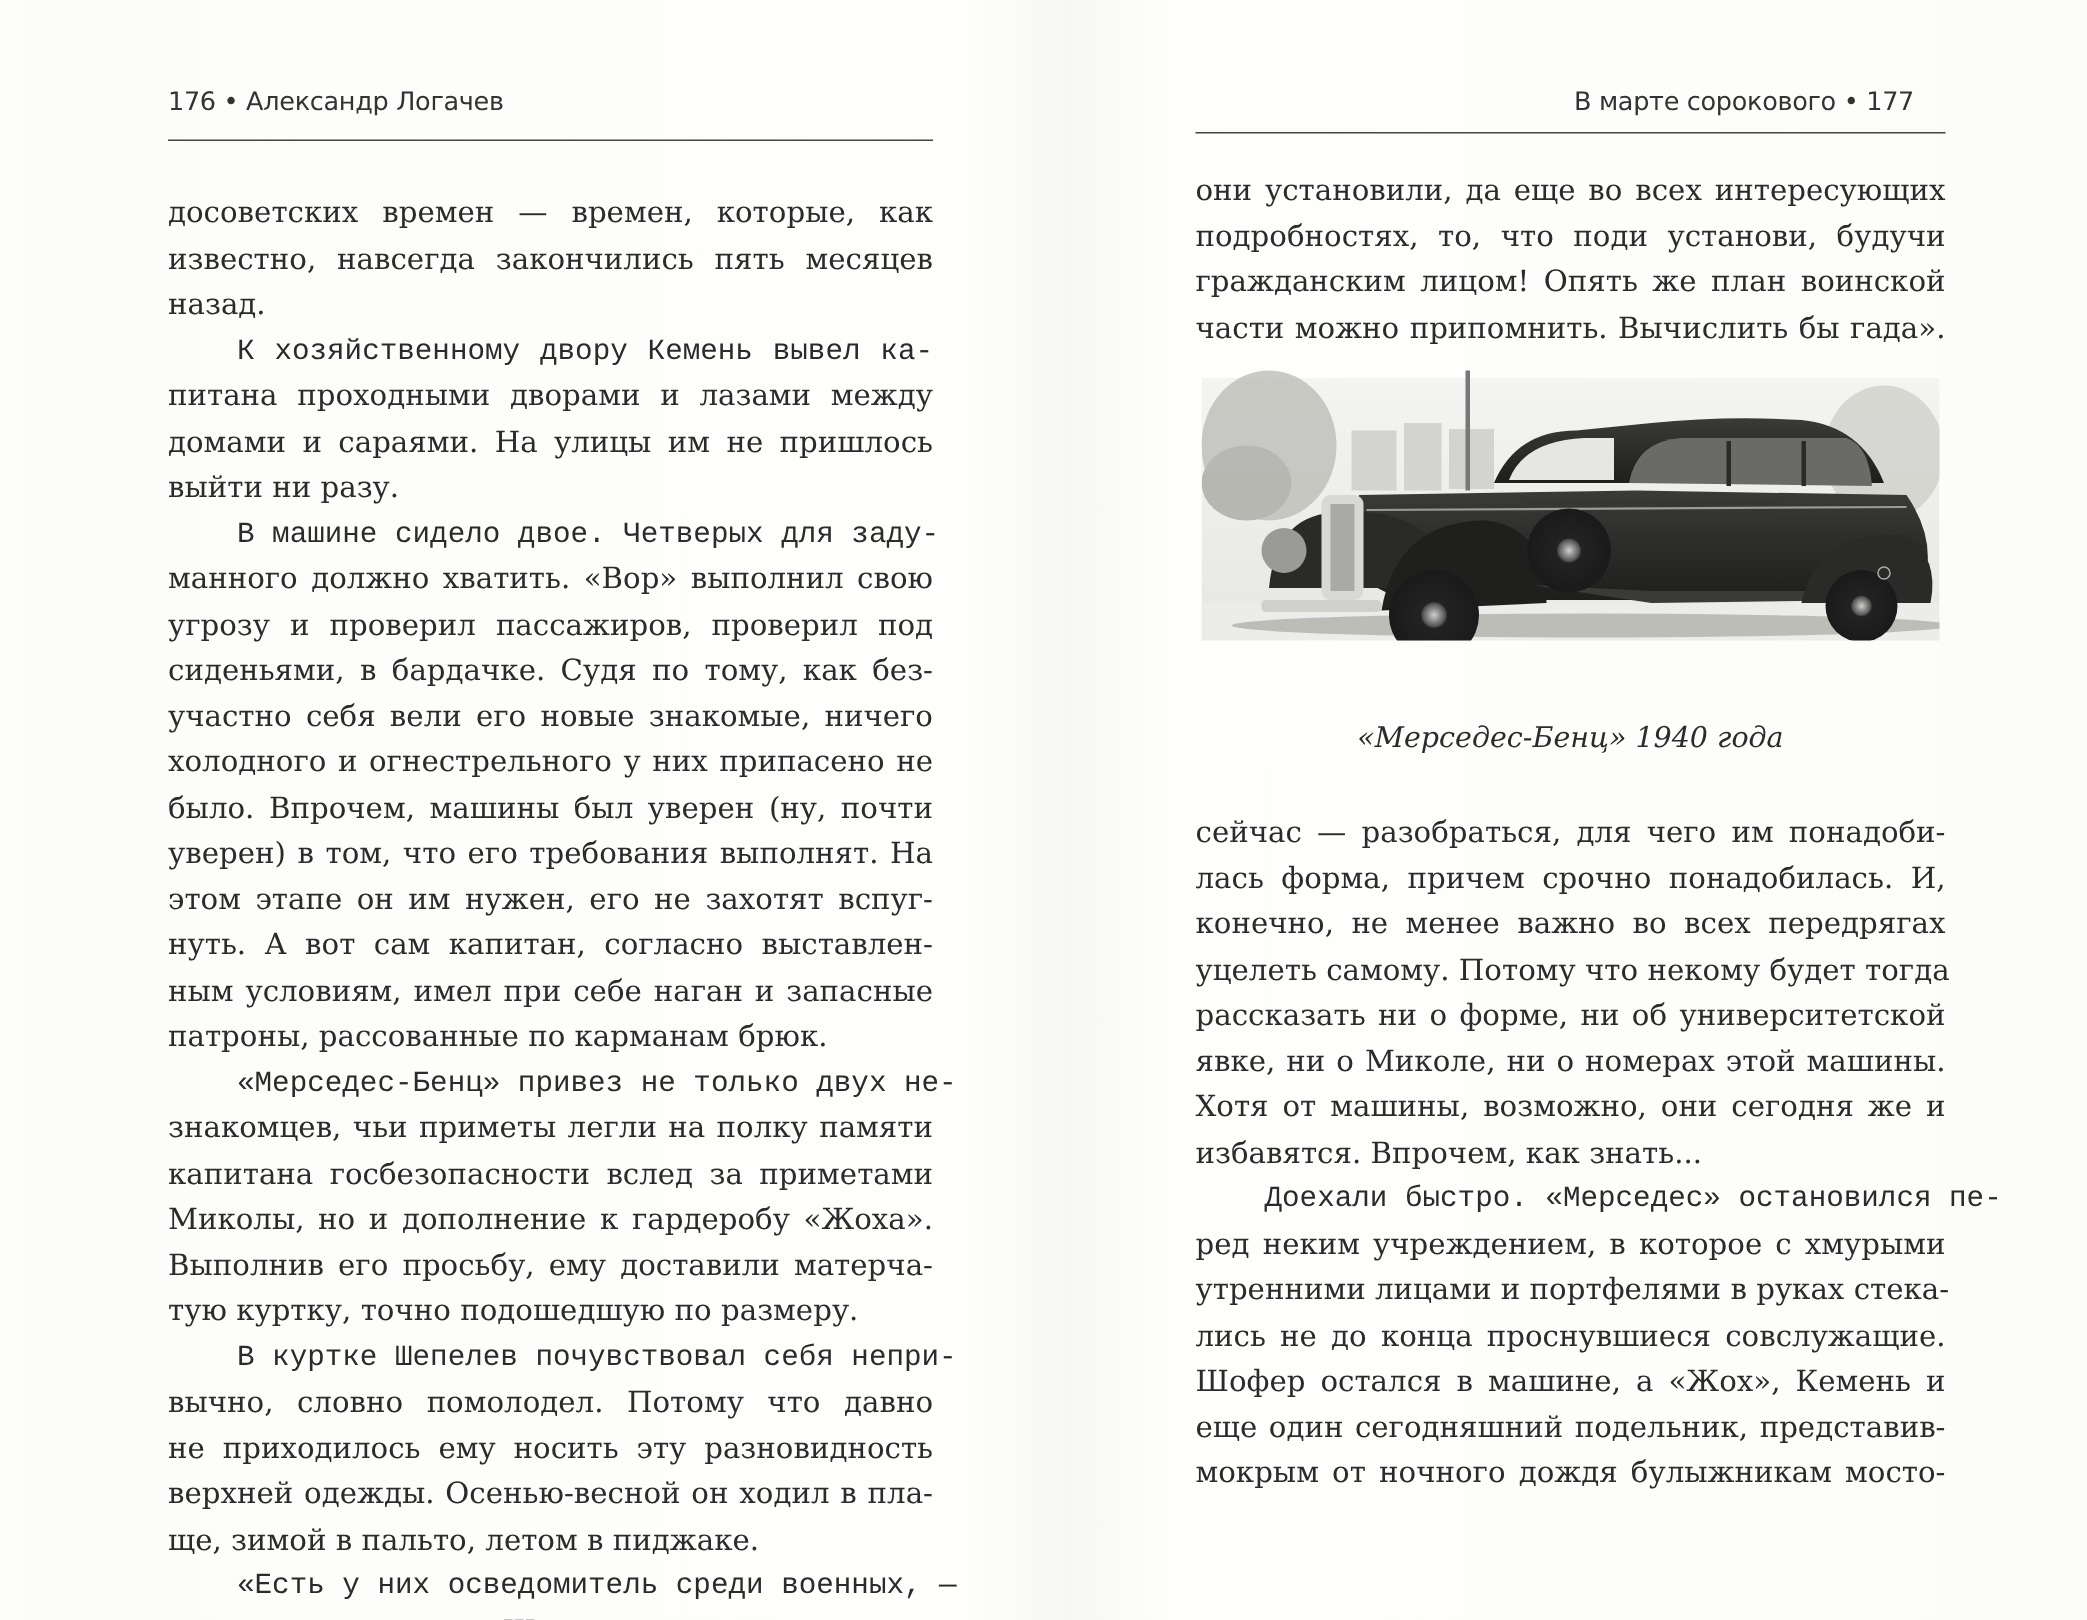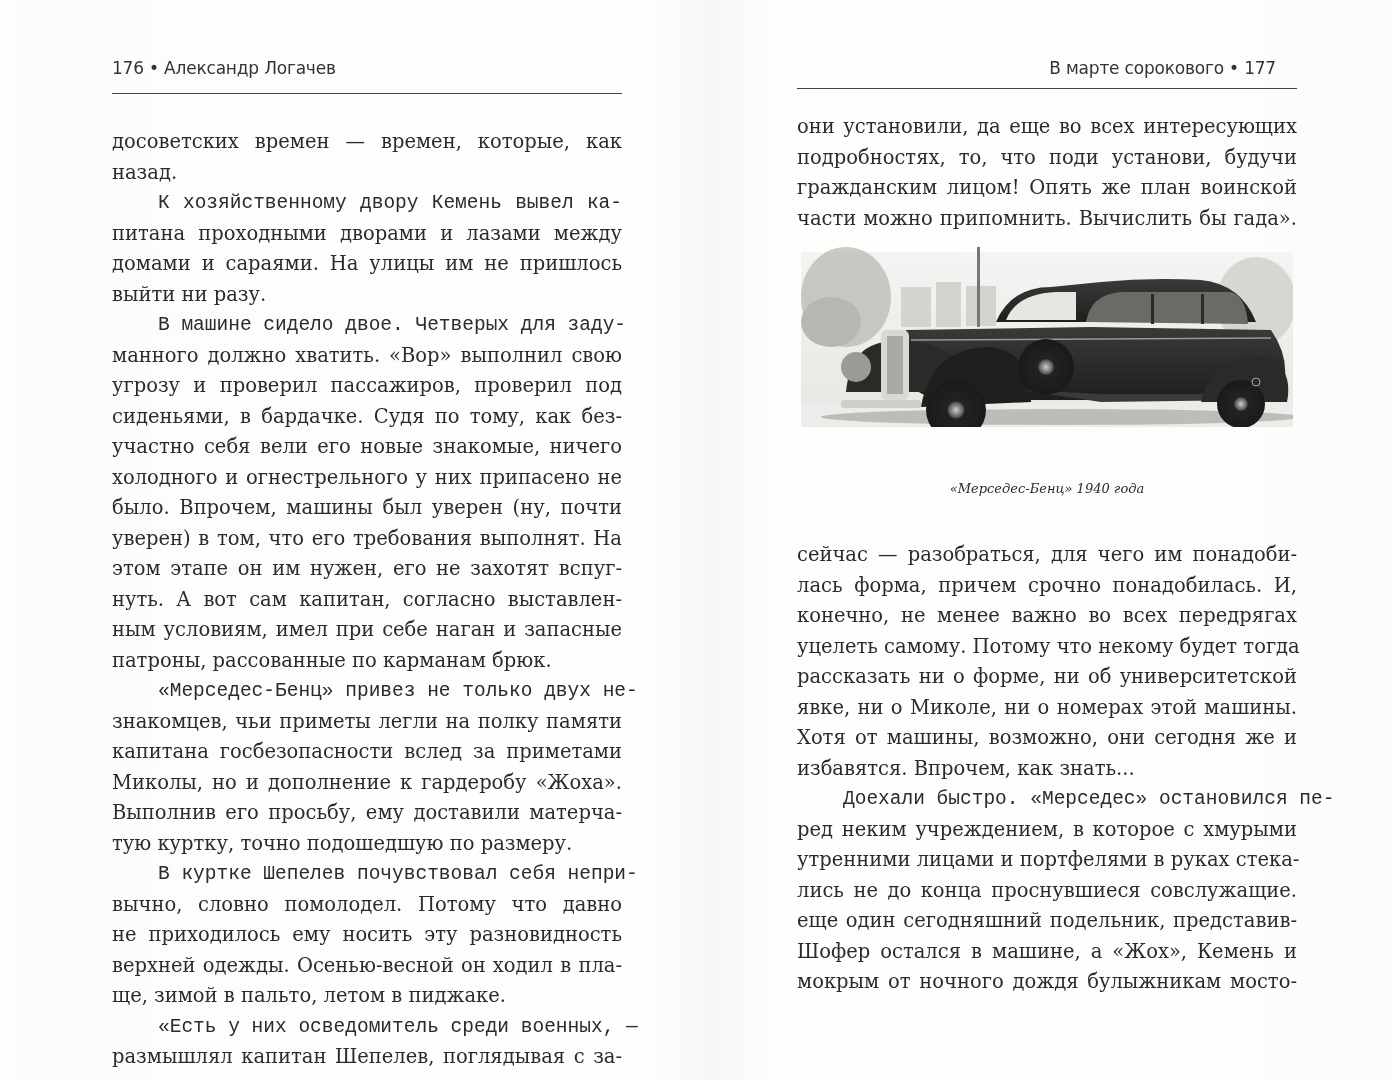--- a/index.html
+++ b/index.html
@@ -88,34 +88,35 @@
       height: 185px;
     }
     .caption {
       position: absolute;
       left: 0;
       top: 481px;
       width: 500px;
       text-align: center;
       font-family: "DejaVu Serif", serif;
       font-style: italic;
-      font-size: 13px;
+      font-size: 19px;
       color: #2b2b2b;
     }
   </style>
 </head>
 <body>
 
 <div class="spread">
 
   <div class="page page-left">
     <div class="running-head">176 • Александр Логачев</div>
     <div class="head-rule"></div>
     <div class="text" id="left-text">
         <span class="line">досоветских времен —  времен, которые, как</span>
+        <span class="line">известно, навсегда закончились пять месяцев</span>
         <span class="line last">назад.</span>
         <span class="line indent">К хозяйственному двору Кемень вывел ка-</span>
         <span class="line">питана проходными дворами и лазами между</span>
         <span class="line">домами и сараями. На улицы им не пришлось</span>
         <span class="line last">выйти ни разу.</span>
         <span class="line indent">В машине сидело двое. Четверых для заду-</span>
         <span class="line">манного должно хватить. «Вор» выполнил свою</span>
         <span class="line">угрозу и проверил пассажиров, проверил под</span>
         <span class="line">сиденьями, в бардачке. Судя по тому, как без-</span>
         <span class="line">участно себя вели его новые знакомые, ничего</span>
@@ -231,18 +232,18 @@
         <span class="line">конечно, не менее важно во всех передрягах</span>
         <span class="line">уцелеть самому. Потому что некому будет тогда</span>
         <span class="line">рассказать ни о форме, ни об университетской</span>
         <span class="line">явке, ни о Миколе, ни о номерах этой машины.</span>
         <span class="line">Хотя от машины, возможно, они сегодня же и</span>
         <span class="line last">избавятся. Впрочем, как знать...</span>
         <span class="line indent">Доехали быстро. «Мерседес» остановился пе-</span>
         <span class="line">ред неким учреждением, в которое с хмурыми</span>
         <span class="line">утренними лицами и портфелями в руках стека-</span>
         <span class="line">лись не до конца проснувшиеся совслужащие.</span>
+        <span class="line">Шофер остался в машине, а «Жох», Кемень и</span>
         <span class="line">еще один сегодняшний подельник, представив-</span>
-        <span class="line">Шофер остался в машине, а «Жох», Кемень и</span>
         <span class="line">мокрым от ночного дождя булыжникам мосто-</span>
       </div>
   </div>
 </div>
 
 </body></html>

